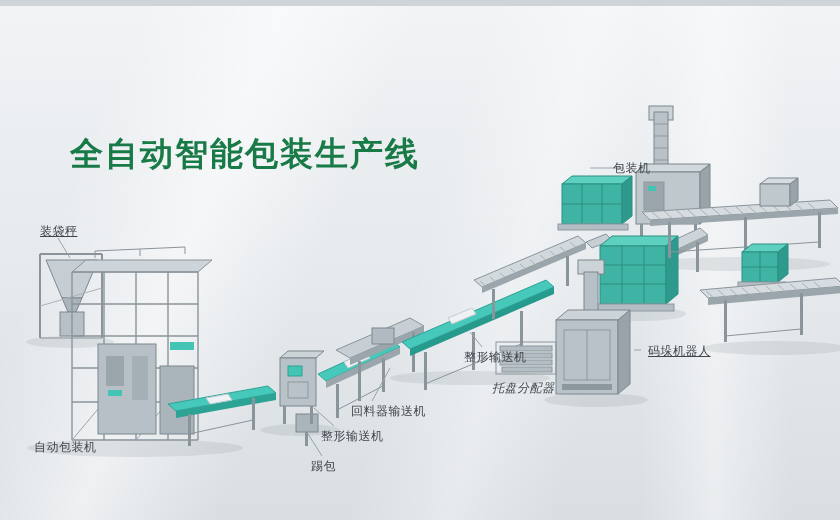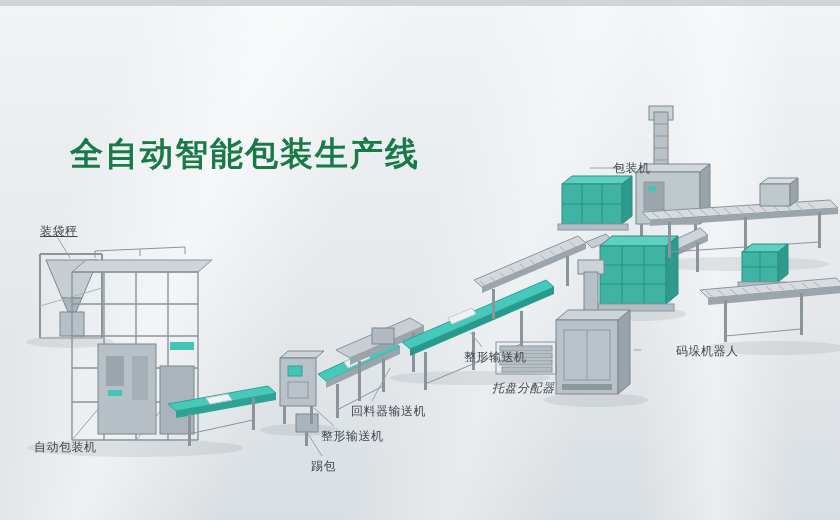--- a/index.html
+++ b/index.html
@@ -28,21 +28,21 @@
     position:absolute;font-size:12px;color:#40464c;letter-spacing:.5px;white-space:nowrap;
   }
   .l-bagging{left:40px;top:217px;text-decoration:underline;}
   .l-packer{left:613px;top:154px;}
   .l-autopack{left:34px;top:433px;text-align:right;}
   .l-kick{left:311px;top:452px;}
   .l-weight{left:321px;top:422px;}
   .l-return{left:351px;top:397px;text-align:right;}
   .l-shaping{left:464px;top:343px;}
   .l-dispenser{left:492px;top:374px;font-style:italic;}
-  .l-robot{left:676px;top:337px;}
+  .l-robot{left:648px;top:337px;text-decoration:underline;}
 </style>
 </head>
 <body>
 
 <div class="stage">
 
   <div class="streak s1"></div>
   <div class="streak s2"></div>
   <div class="streak s3"></div>
 

